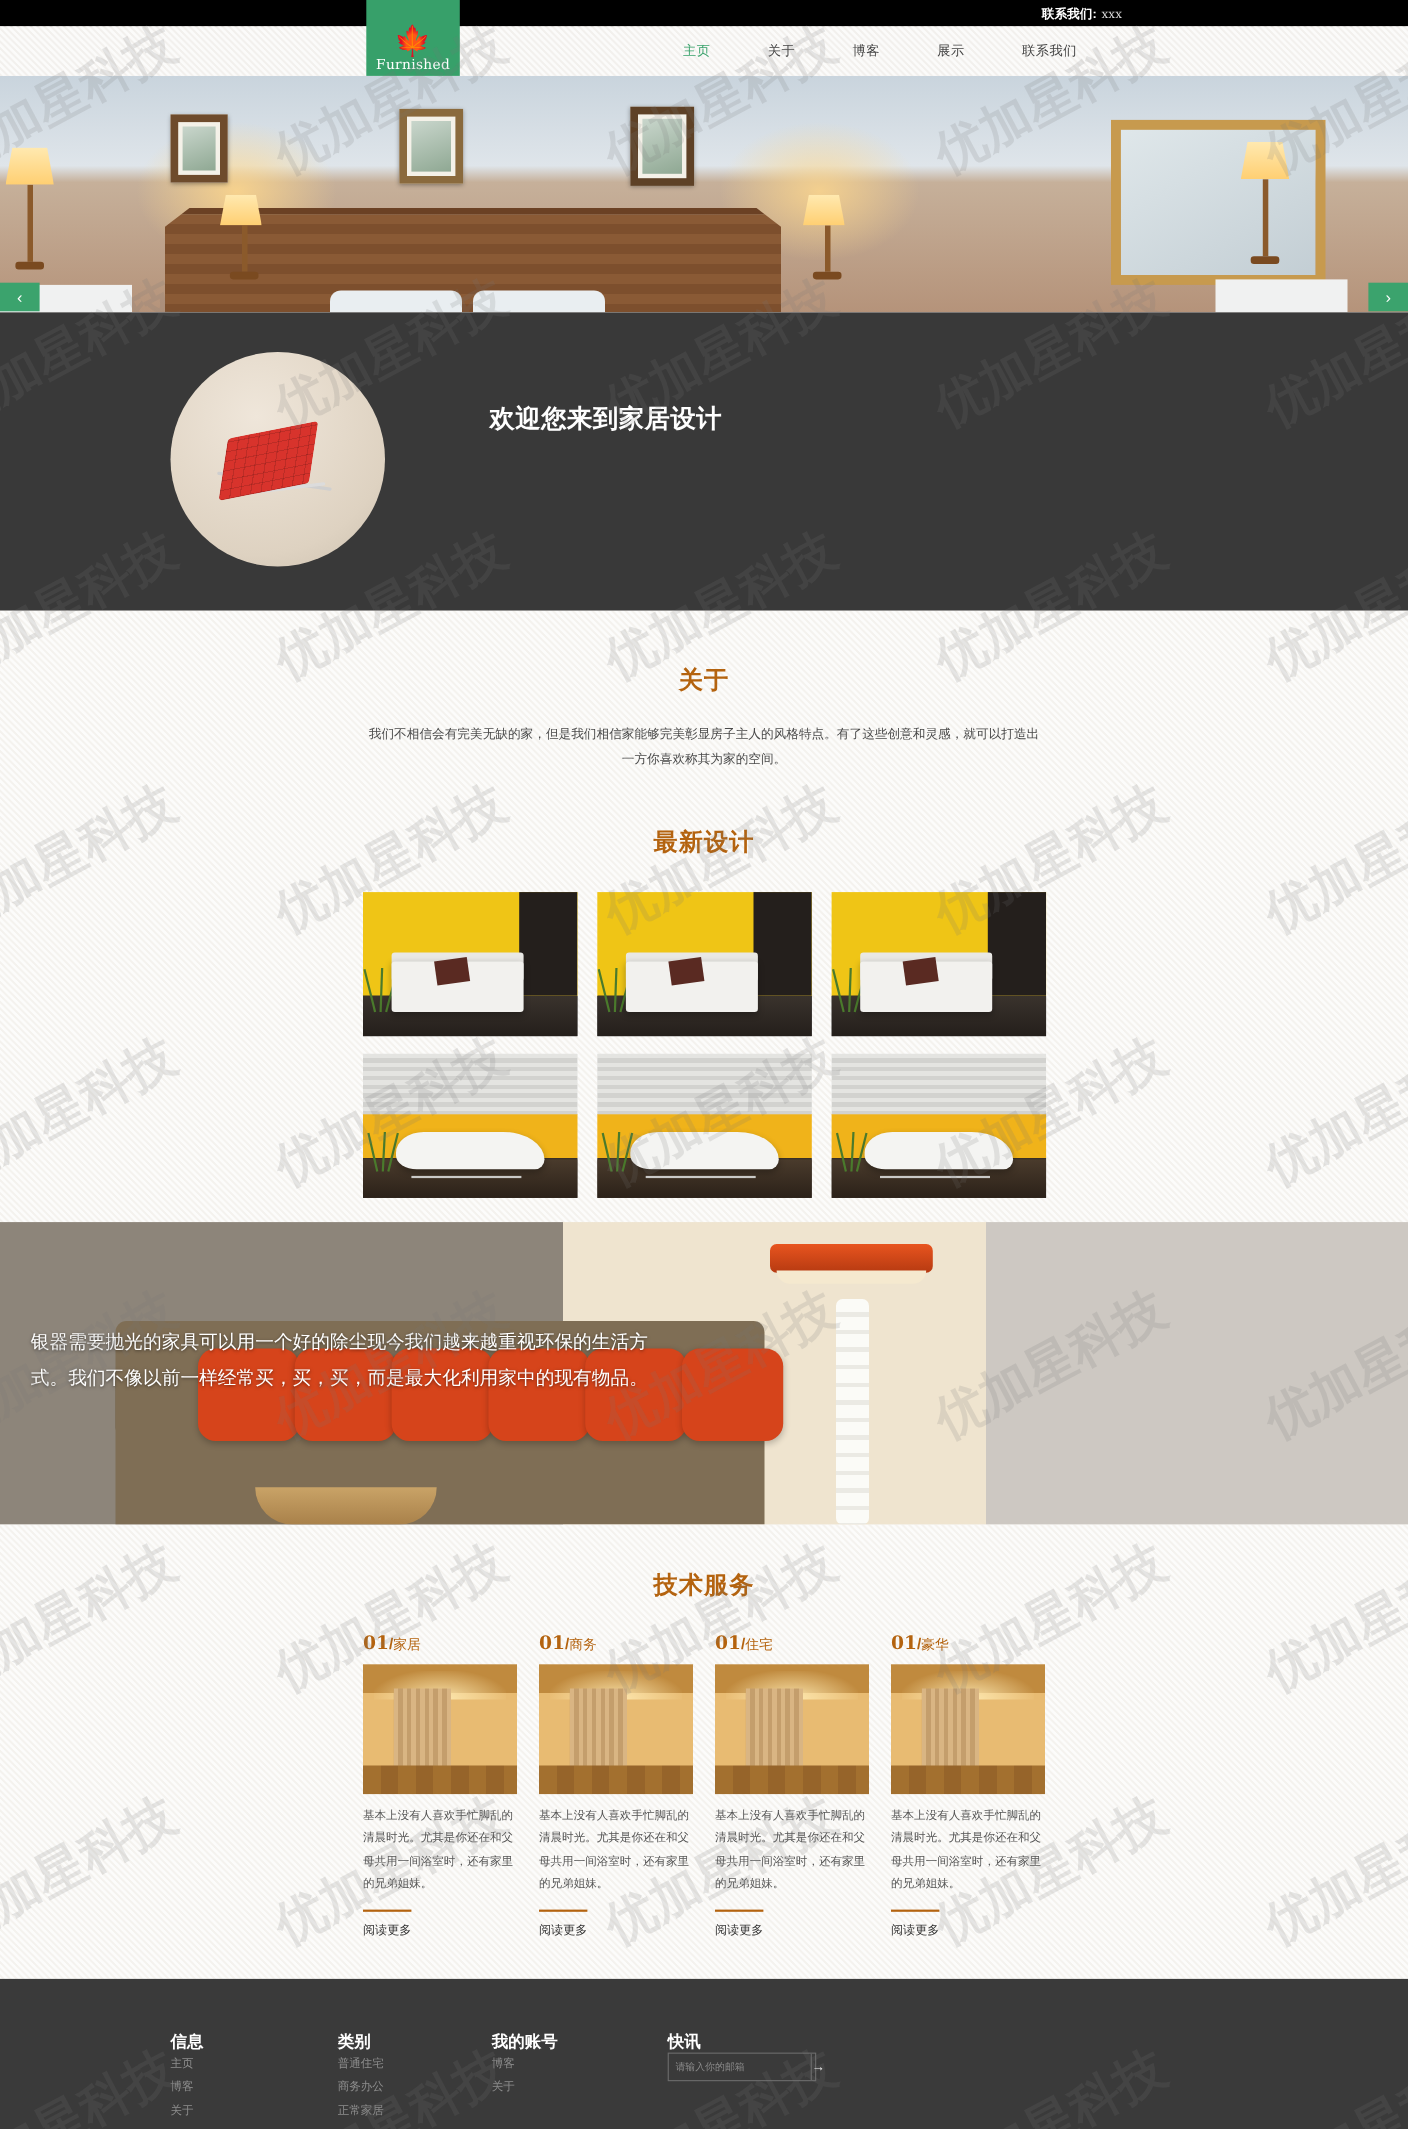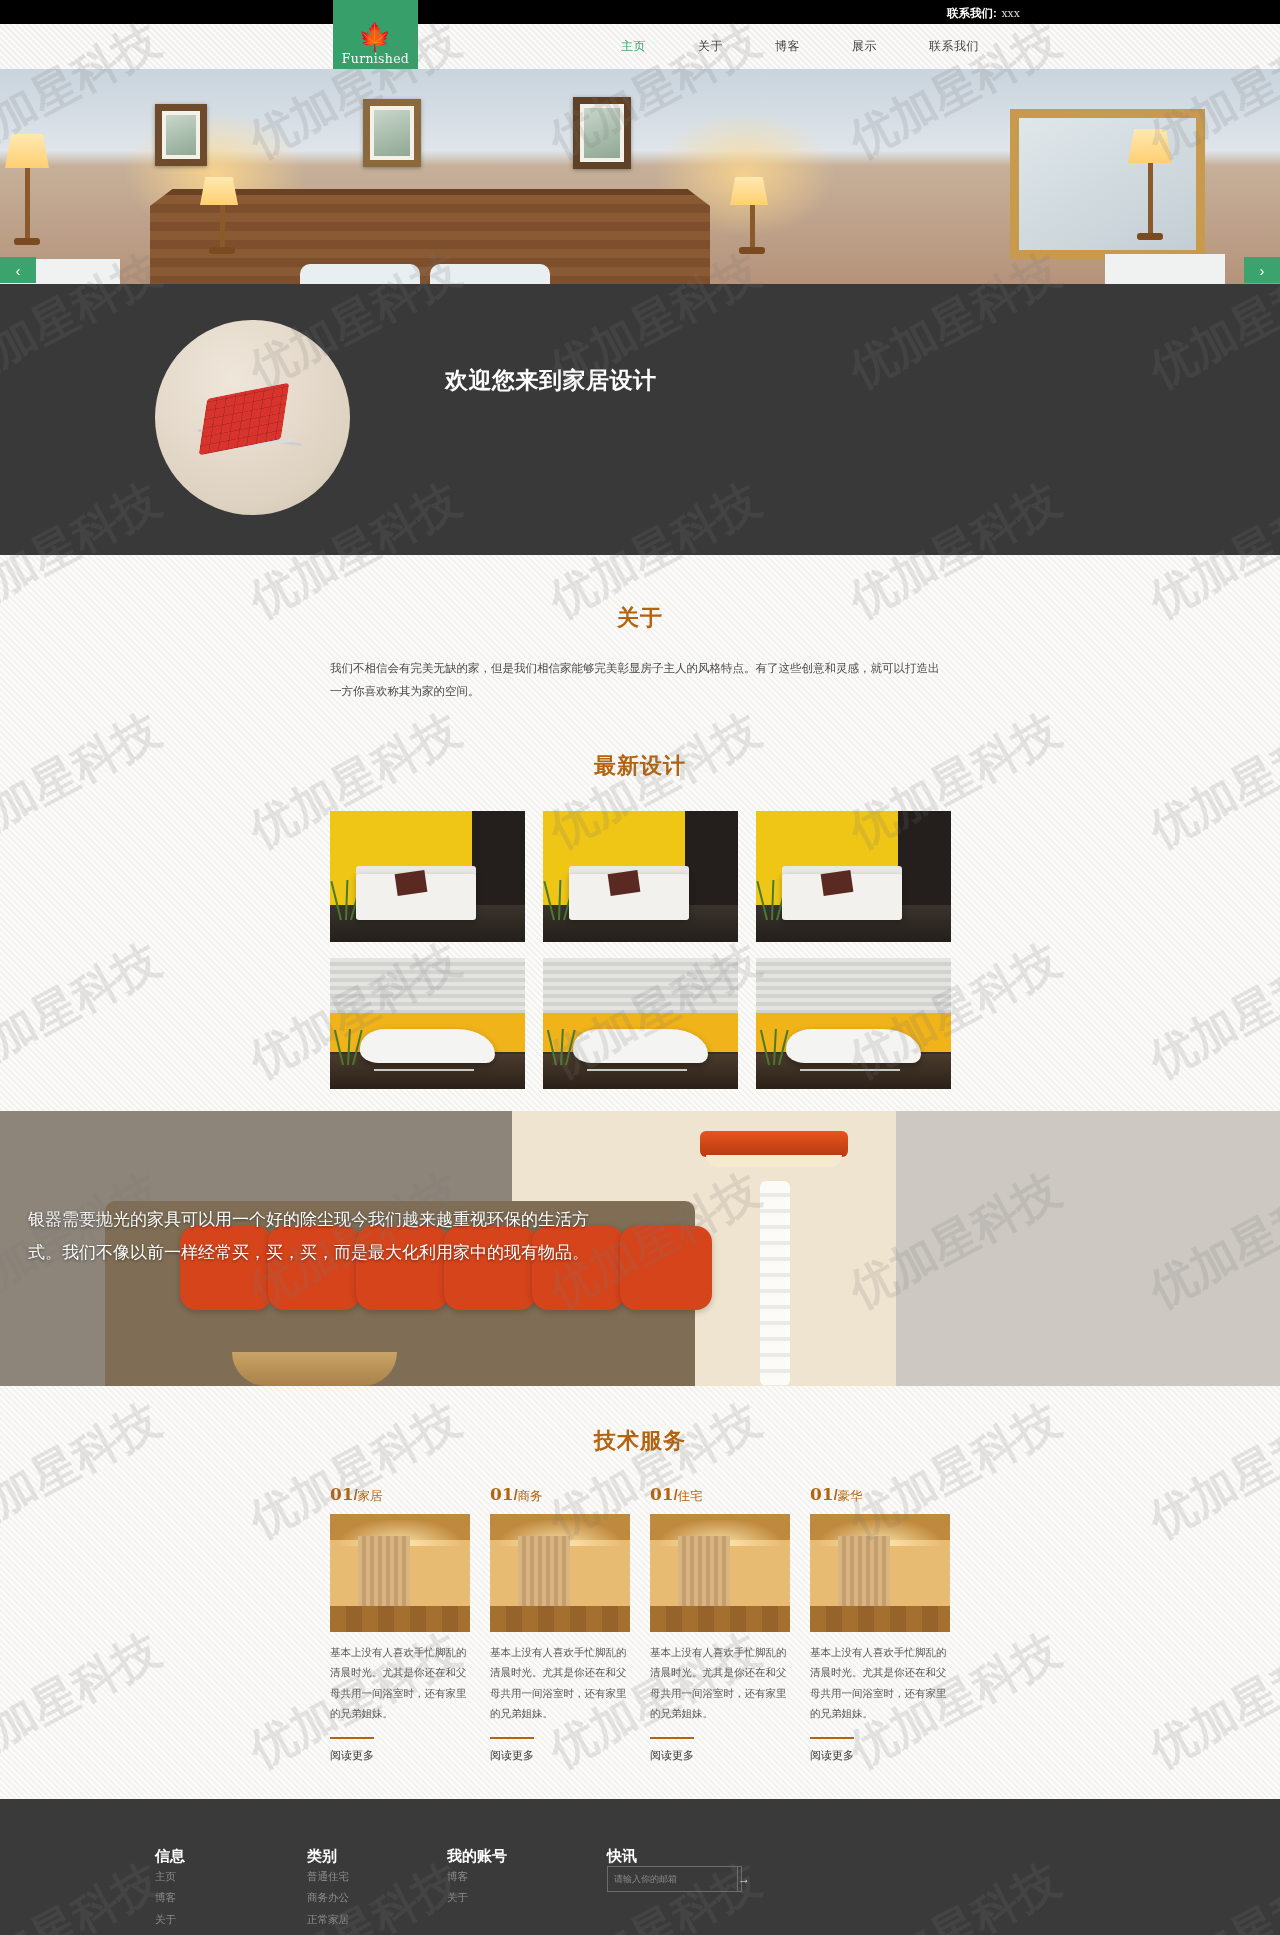--- a/index.html
+++ b/index.html
@@ -141,21 +141,21 @@
       linear-gradient(45deg, rgba(255,255,255,.75) 25%, transparent 25%, transparent 50%, rgba(255,255,255,.75) 50%, rgba(255,255,255,.75) 75%, transparent 75%, transparent);
     background-size:6px 6px;
     position:relative;
   }
   .sec-title{
     text-align:center; color:#b4630f; font-size:22px; font-weight:700;
     letter-spacing:1px;
   }
   .about{ padding:48px 0 0 0; }
   .about p{
-    width:620px; margin:24px auto 0 auto; text-align:left;
+    width:620px; margin:24px auto 0 auto; text-align:center;
     font-size:11.5px; color:#4a4a4a; line-height:2.0;
   }
   .latest{ padding:48px 0 0 0; }
   .grid{
     width:620px; margin:30px auto 0 auto;
     display:grid; grid-template-columns:repeat(3,195px); gap:16px 18px;
     justify-content:center;
   }
   .gi{ width:195px; height:131px; position:relative; overflow:hidden; background:#e8c219;}
   .gi.a{ background:linear-gradient(180deg,#efc516 0 72%, #2a2725 72% 100%); }

